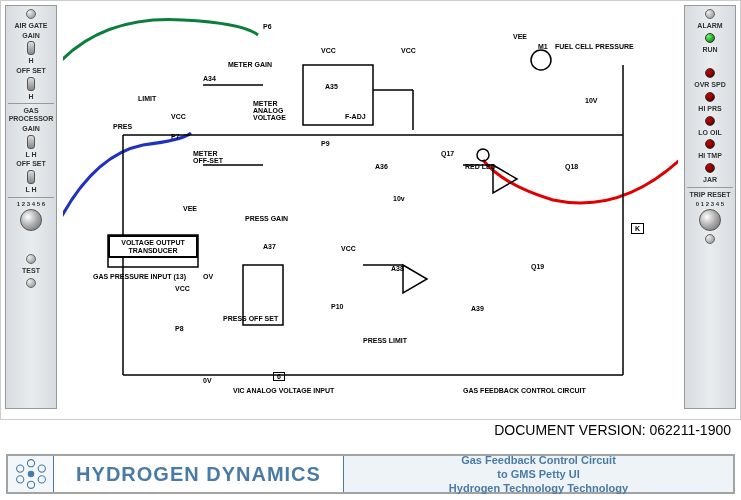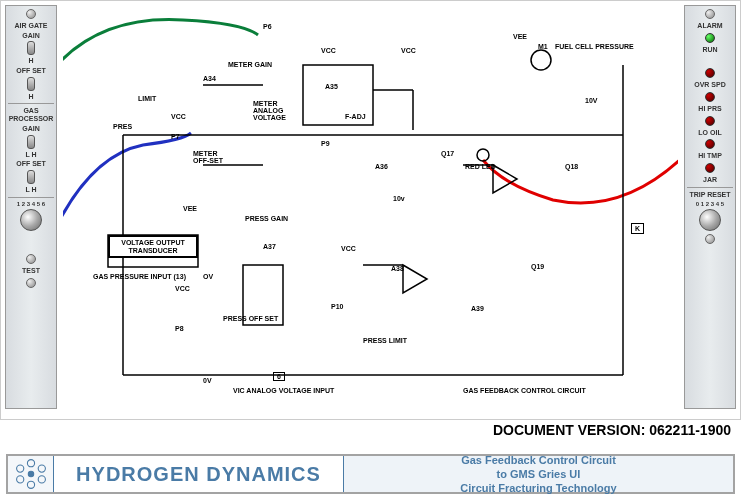--- a/index.html
+++ b/index.html
@@ -11,21 +11,21 @@
 .plabel{color:#333;font-weight:bold;margin:2px 0;font-size:7px;line-height:1.1}
 .screw{width:10px;height:10px;border-radius:50%;background:radial-gradient(circle at 30% 30%,#eee,#888);margin:3px auto;border:1px solid #666}
 .knob{width:22px;height:22px;border-radius:50%;background:radial-gradient(circle at 35% 35%,#fff,#aaa,#666);margin:2px auto;border:1px solid #555}
 .toggle{width:8px;height:14px;background:linear-gradient(180deg,#ddd,#888);margin:2px auto;border-radius:3px;border:1px solid #555}
 .led{width:10px;height:10px;border-radius:50%;margin:3px auto;border:1px solid #333}
 .led-green{background:radial-gradient(circle at 30% 30%,#6f6,#060)}
 .led-red{background:radial-gradient(circle at 30% 30%,#c00,#400)}
 .divider{height:1px;background:#999;margin:3px 2px}
 .schematic{position:absolute;left:62px;top:4px;right:62px;height:404px;background:#fff}
 .box{position:absolute;border:2px solid #000;background:#fff;font-size:7px;padding:2px;text-align:center;font-weight:bold;line-height:1.1}
-.docver{position:absolute;right:10px;top:422px;font-size:14px;font-weight:bold}
+.docver{position:absolute;right:10px;top:422px;font-size:14px;font-weight:normal}
 .footer{position:absolute;left:6px;right:6px;bottom:6px;height:40px;border:2px solid #a3a3a3;display:flex}
 .fcell{border-right:1px solid #4a7ba6;display:flex;align-items:center;justify-content:center;padding:4px;text-align:center}
 .fcell:last-child{border-right:none}
 .logo-cell{flex:0 0 46px;background:#f4f7fa}
 .brand-cell{flex:0 0 290px;background:#fff}
 .brand{color:#4a7ba6;font-size:20px;font-weight:bold;letter-spacing:1px}
 .desc-cell{flex:1;background:#eef3f8;color:#4a7ba6;font-size:11px;font-weight:bold;line-height:1.3}
 .research-cell{flex:0 0 170px;background:#f0f0f0;color:#666;font-size:10px;line-height:1.3}
 .logo-svg{width:36px;height:36px}
 .tinylabel{position:absolute;font-size:7px;font-weight:bold}
@@ -171,17 +171,17 @@
         <circle cx="20" cy="20" r="3" fill="#4a7ba6"></circle>
       </g>
     </svg>
   </div>
   <div class="fcell brand-cell">
     <span class="brand">HYDROGEN DYNAMICS</span>
   </div>
   <div class="fcell desc-cell">
     <div>
       <div>Gas Feedback Control Circuit</div>
-      <div>to GMS Gries UI</div>
-      <div>Circuit Fracturing Technology</div>
+      <div>to GMS Petty UI</div>
+      <div>Hydrogen Technology Technology</div>
     </div>
   </div>
 </div>
 
 </body></html>

